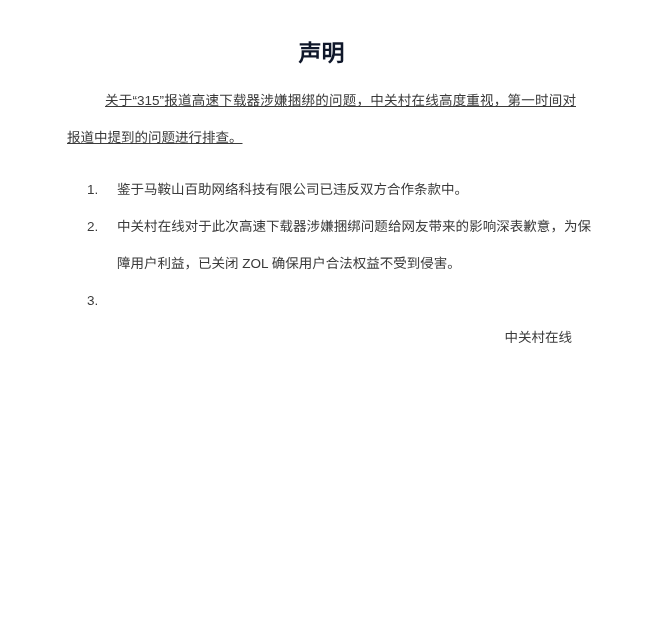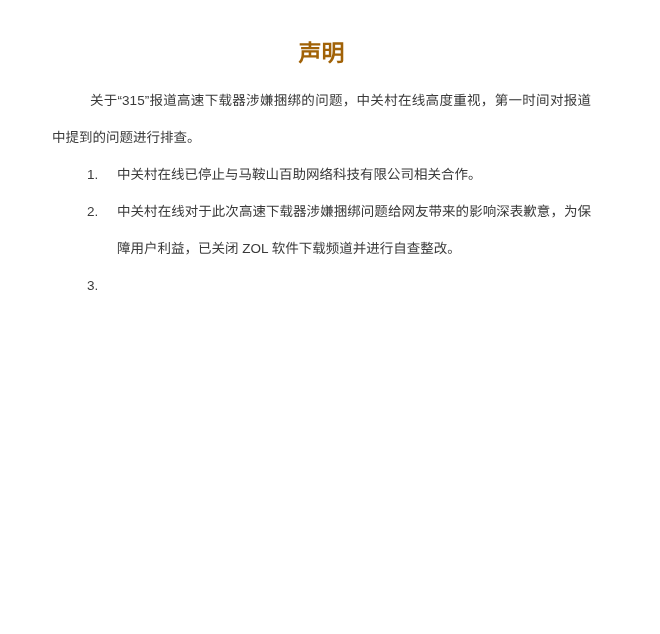--- a/index.html
+++ b/index.html
@@ -18,29 +18,30 @@
     box-sizing: border-box;
     width: 660px;
     padding: 0 69px 0 52px;
   }
   .doc-title {
     margin: 39px 0 0 0;
     line-height: 28px;
     font-size: 23px;
     font-weight: 700;
     text-align: center;
-    color: #a16207;
+    color: #0f172a;
   }
   .para {
-    margin: 0;
+    margin: 15px;
     font-size: 13.5px;
     line-height: 37px;
     text-align: justify;
     text-indent: 38px;
     color: #3a3a3a;
+    text-decoration: underline;
   }
   .para-first {
     margin-top: 15px;
   }
   .list {
     margin: 0;
     padding: 0;
   }
   .list-item {
     display: flex;
@@ -73,29 +74,30 @@
 
   <h1 class="doc-title">声明</h1>
 
   <p class="para para-first">关于“315”报道高速下载器涉嫌捆绑的问题，中关村在线高度重视，第一时间对报道中提到的问题进行排查。</p>
 
 
   <div class="list">
 
     <div class="list-item">
       <span class="list-num">1.</span>
-      <span class="list-text">中关村在线已停止与马鞍山百助网络科技有限公司相关合作。</span>
+      <span class="list-text">鉴于马鞍山百助网络科技有限公司已违反双方合作条款中。</span>
     </div>
 
     <div class="list-item">
       <span class="list-num">2.</span>
-      <span class="list-text">中关村在线对于此次高速下载器涉嫌捆绑问题给网友带来的影响深表歉意，为保障用户利益，已关闭 ZOL 软件下载频道并进行自查整改。</span>
+      <span class="list-text">中关村在线对于此次高速下载器涉嫌捆绑问题给网友带来的影响深表歉意，为保障用户利益，已关闭 ZOL 确保用户合法权益不受到侵害。</span>
     </div>
 
     <div class="list-item">
       <span class="list-num">3.</span>
     </div>
 
   </div>
 
+  <div class="signature">中关村在线</div>
 
 
 </div>
 
 </body></html>

